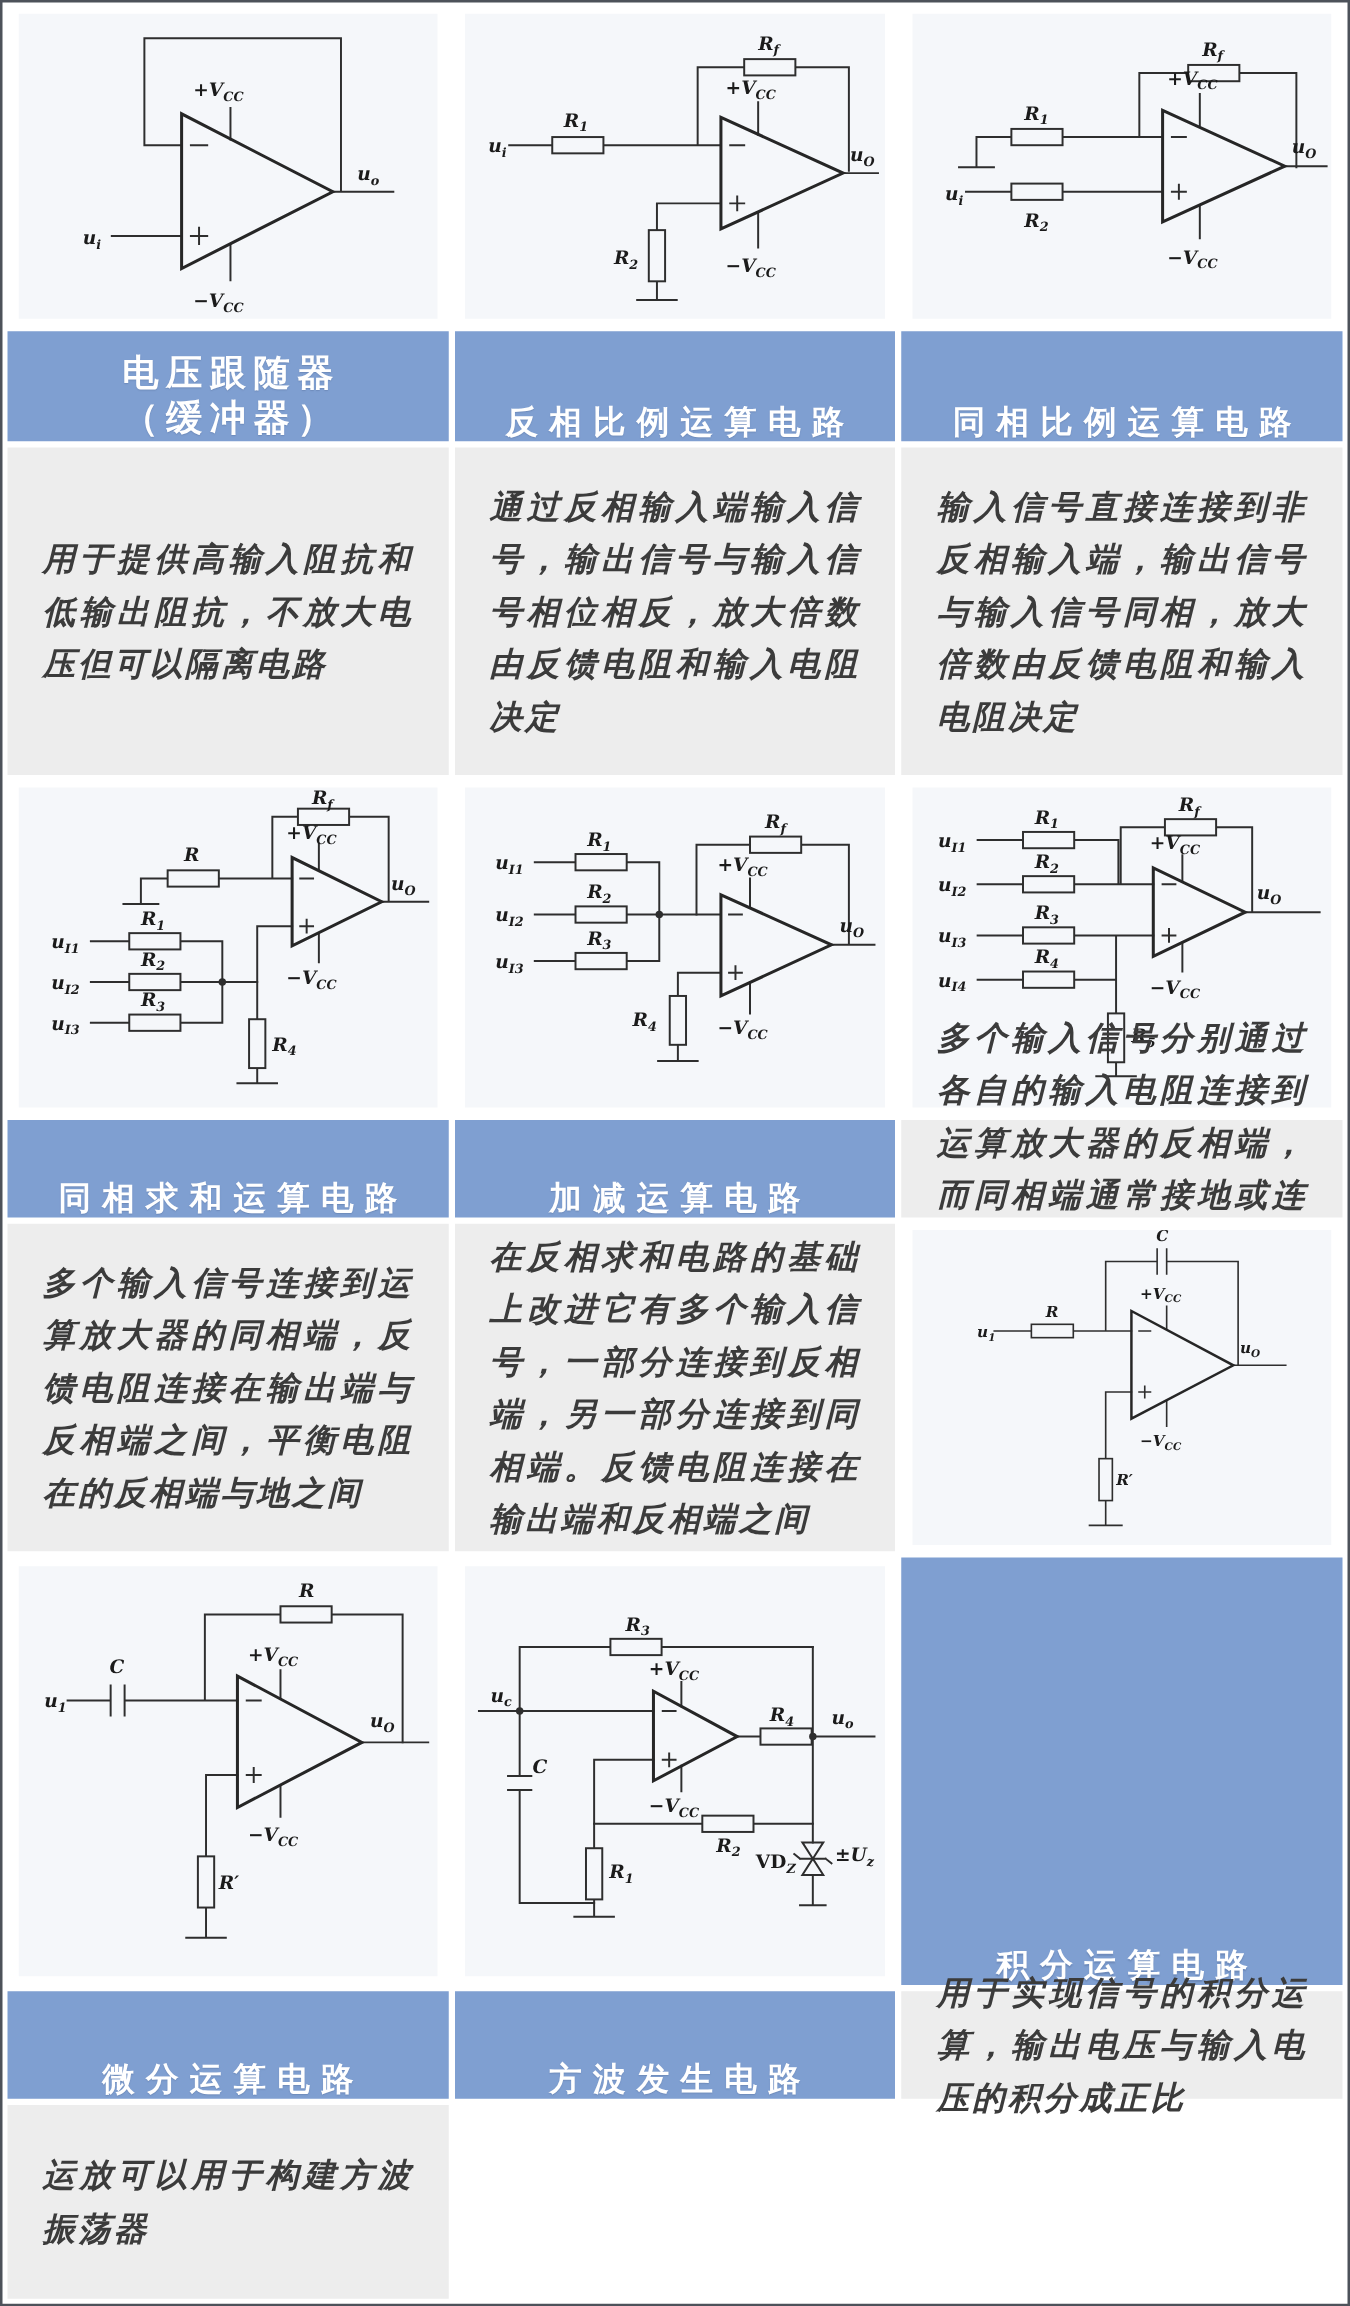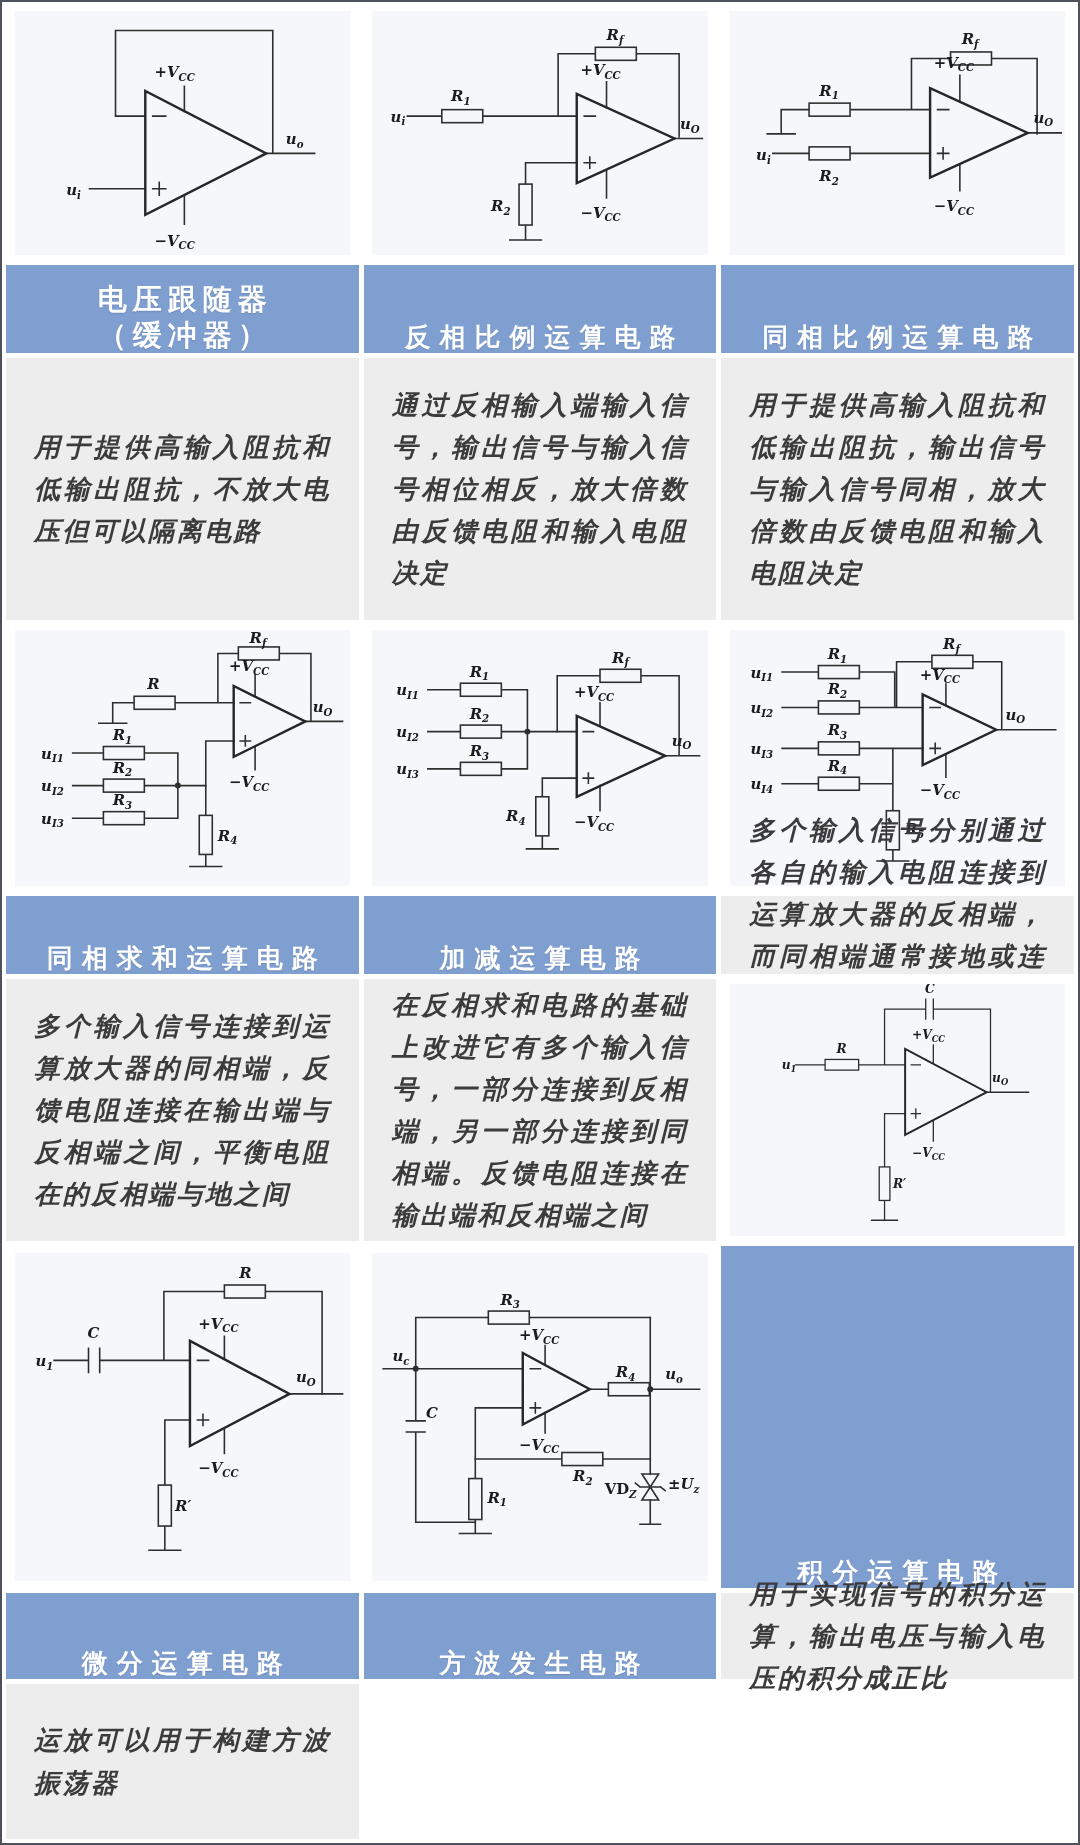--- a/index.html
+++ b/index.html
@@ -111,21 +111,21 @@
     <div class="hline">同相比例运算电路</div>
   </div>
 
   <div class="dcell">
     <p>用于提供高输入阻抗和低输出阻抗，不放大电压但可以隔离电路</p>
   </div>
   <div class="dcell">
     <p>通过反相输入端输入信号，输出信号与输入信号相位相反，放大倍数由反馈电阻和输入电阻决定</p>
   </div>
   <div class="dcell">
-    <p>用于提供高输入阻抗和低输出阻抗，输出信号与输入信号同相，放大倍数由反馈电阻和输入电阻决定</p>
+    <p>输入信号直接连接到非反相输入端，输出信号与输入信号同相，放大倍数由反馈电阻和输入电阻决定</p>
   </div>
 
   <div class="ccell">
     <div class="scan">
       <svg viewBox="0 0 360 270">
         <g>
           <path class="w" d="M90 98 H120 M105 98 V76 M105 76 H235 M218 76 V23 H318 V96 M312 96 H352"></path>
           <path class="w" d="M62 130 H175 M62 165 H205 M62 200 H175 M175 130 V200"></path>
           <path class="w" d="M205 117 V197 M205 117 H235 M205 239 V252 M188 252 H222"></path>
           <path class="w" d="M258 69 V46 M258 123 V148"></path>

